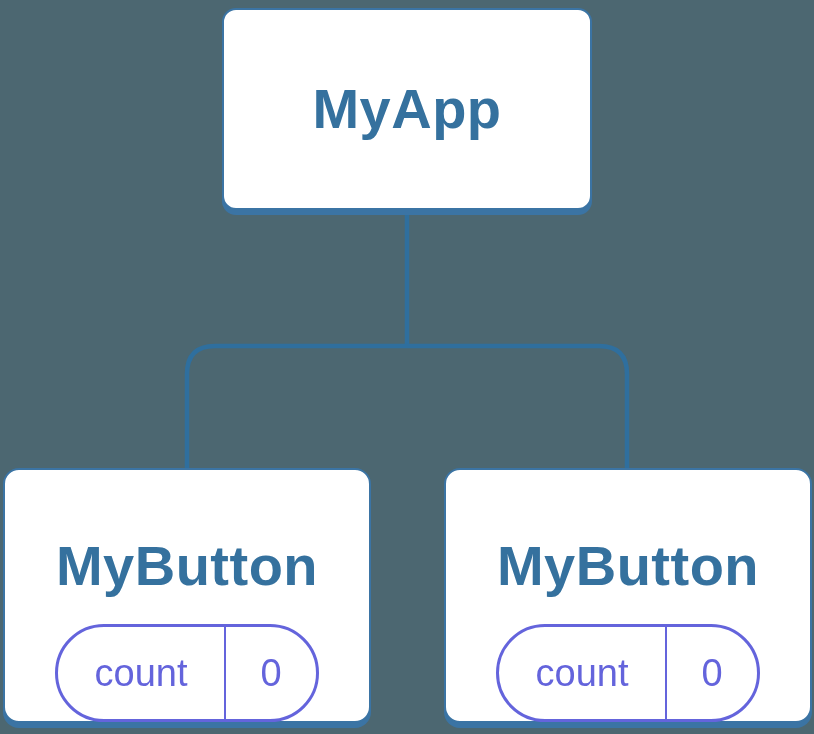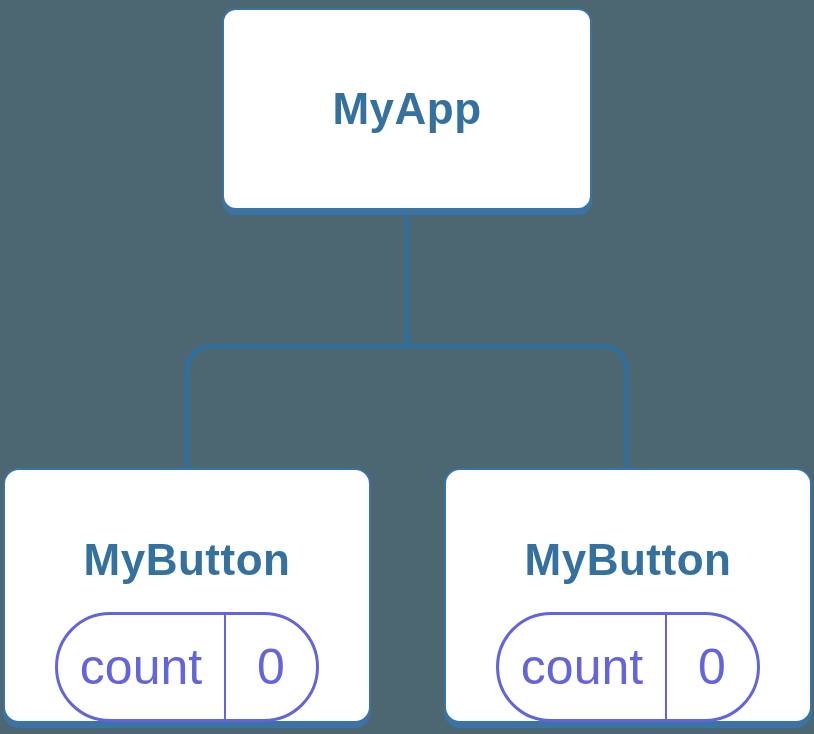--- a/index.html
+++ b/index.html
@@ -53,41 +53,41 @@
   .node-child {
     top: 468px;
     width: 368px; height: 255px;
     border-radius: 16px;
   }
   .node-child-left  { left: 3px; }
   .node-child-right { left: 444px; }
 
   .node-title {
     color: var(--node-text);
-    font-size: 44px;
+    font-size: 56px;
     font-weight: bold;
     letter-spacing: 0.5px;
     line-height: 1;
   }
   .node-child .node-title {
     display: block;
     margin-top: 68px;
     text-align: center;
   }
 
   .state-pill {
-    width: 264px; height: 110px;
+    width: 264px; height: 98px;
     margin: 30px auto 12px;
     border: 3px solid var(--state-accent);
     border-radius: 60px;
     display: flex;
     align-items: stretch;
     overflow: hidden;
     color: var(--state-accent);
-    font-size: 50px;
+    font-size: 38px;
     background: var(--node-fill);
   }
   .state-key-cell {
     width: 166px;
     display: flex;
     align-items: center;
     justify-content: center;
   }
   .state-divider {
     width: 0;

